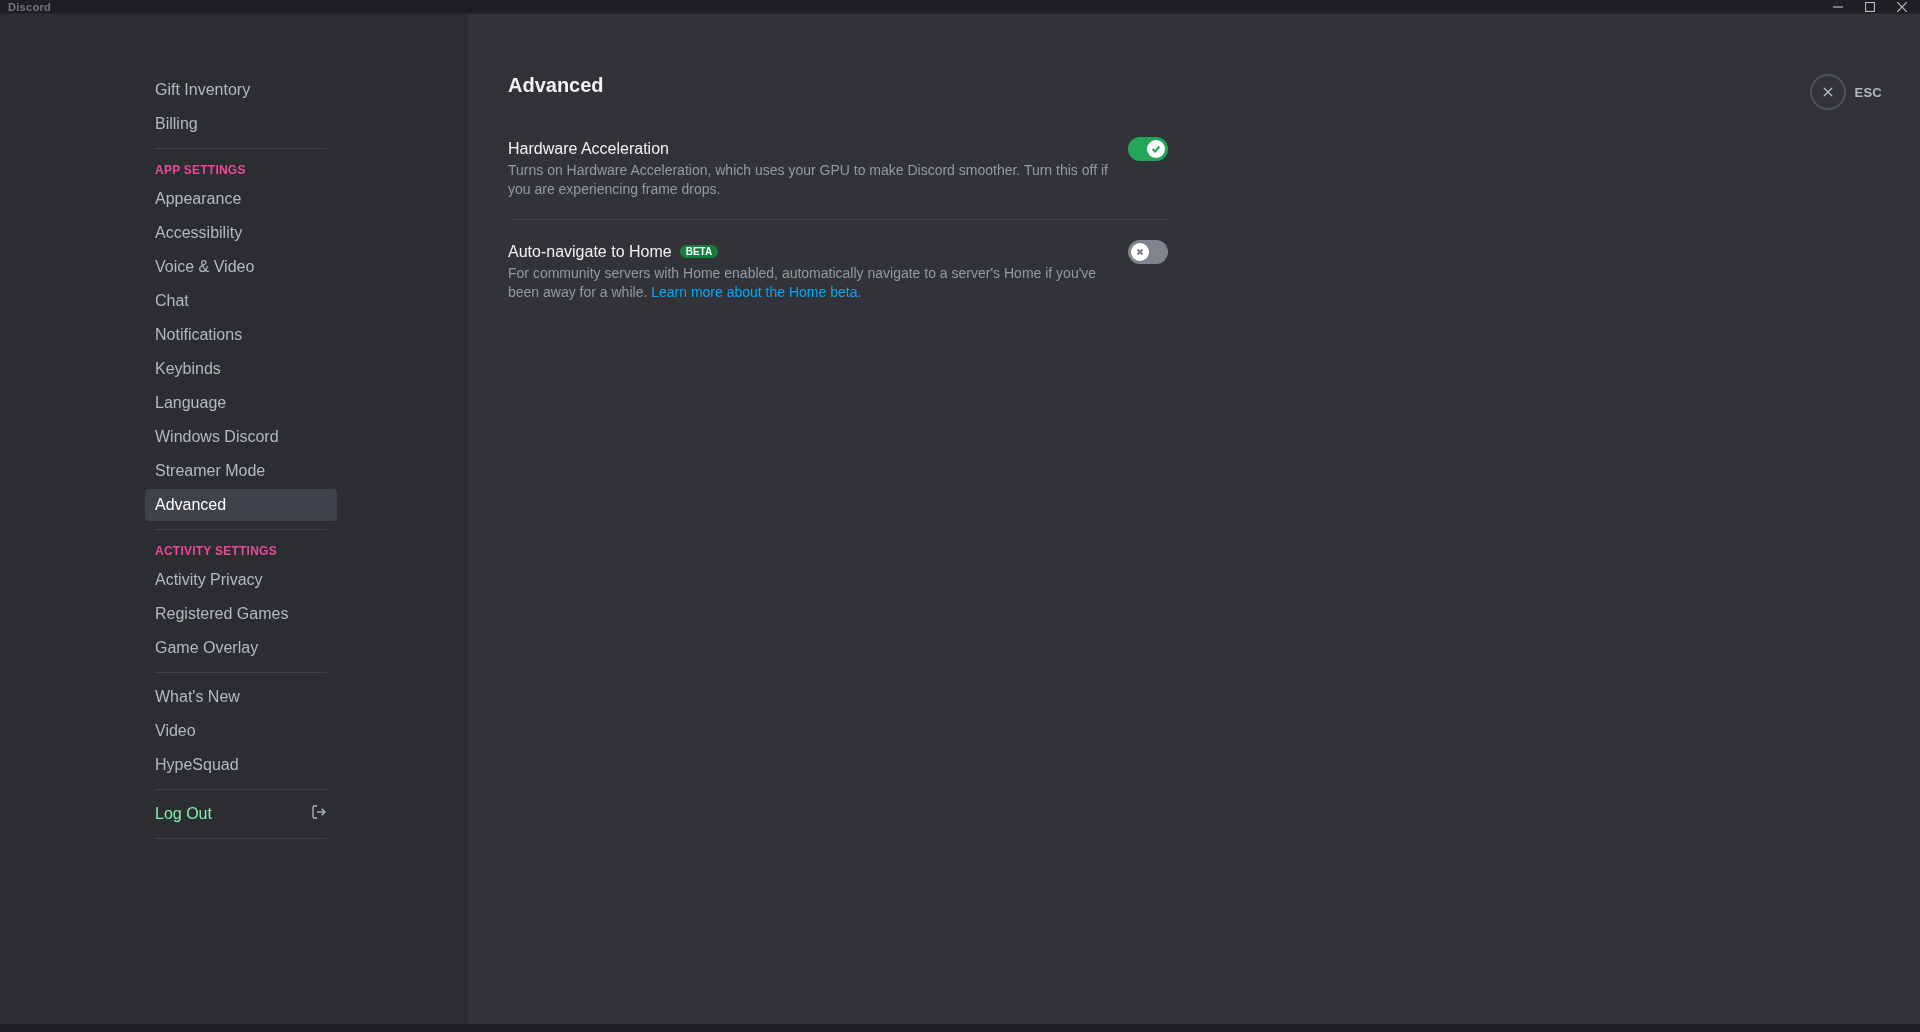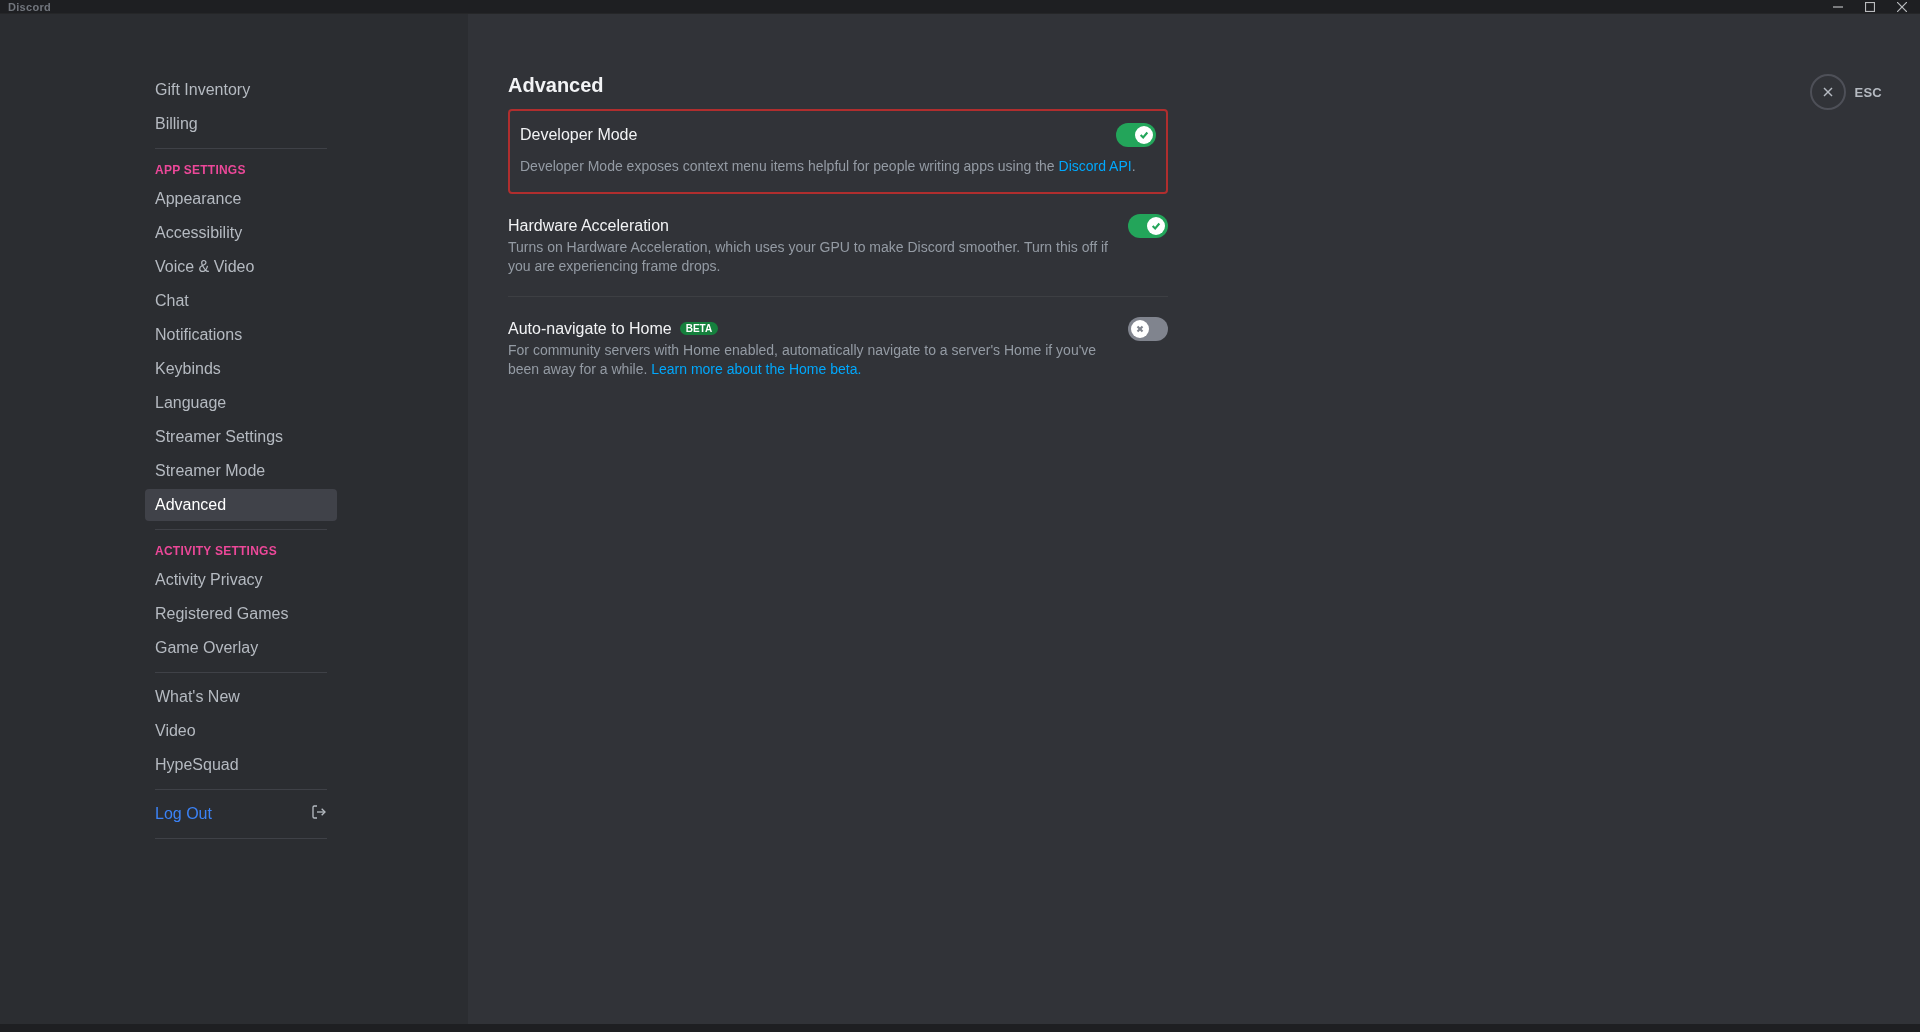--- a/index.html
+++ b/index.html
@@ -18,21 +18,21 @@
   
   .sidebar-col { background:#2b2d31; flex:0 0 468px; display:flex; justify-content:center; overflow-y:auto; }
   .sidebar-inner { width:218px; padding:60px 6px 60px 20px; }
 
   .sidebar-item { padding:6px 10px; margin-bottom:2px; border-radius:4px; font-size:16px; line-height:20px; color:#b5bac1; cursor:pointer; }
   .sidebar-item.active { background:#404249; color:#ffffff; }
 
   .sidebar-header { padding:6px 10px; font-size:12px; font-weight:700; letter-spacing:.02em; color:#ec4899; text-transform:uppercase; }
   .sidebar-sep { height:1px; background:#3f4147; margin:8px 10px; }
 
-  .sidebar-logout { display:flex; align-items:center; justify-content:space-between; padding:6px 10px; color:#3b82f6; font-size:16px; cursor:pointer; }
+  .sidebar-logout { display:flex; align-items:center; justify-content:space-between; padding:6px 10px; color:#86efac; font-size:16px; cursor:pointer; }
   .sidebar-logout .icon { color:#b5bac1; }
 
   
   .content-col { flex:1; background:#313338; position:relative; overflow:hidden; display:flex; }
   .content-inner { max-width:740px; padding:60px 40px 80px 40px; width:100%; }
 
   .page-title { font-size:20px; font-weight:600; color:#f2f3f5; margin-bottom:20px; }
 
   .setting { border-bottom:1px solid rgba(255,255,255,0.06); padding:20px 0 20px 0; position:relative; }
   .setting:last-child { border-bottom:0; }
@@ -102,21 +102,21 @@
 
       <div class="sidebar-sep"></div>
       <div class="sidebar-header">APP SETTINGS</div>
       <div class="sidebar-item">Appearance</div>
       <div class="sidebar-item">Accessibility</div>
       <div class="sidebar-item">Voice &amp; Video</div>
       <div class="sidebar-item">Chat</div>
       <div class="sidebar-item">Notifications</div>
       <div class="sidebar-item">Keybinds</div>
       <div class="sidebar-item">Language</div>
-      <div class="sidebar-item">Streamer Settings</div>
+      <div class="sidebar-item">Windows Discord</div>
       <div class="sidebar-item">Streamer Mode</div>
       <div class="sidebar-item active">Advanced</div>
 
       <div class="sidebar-sep"></div>
       <div class="sidebar-header">ACTIVITY SETTINGS</div>
       <div class="sidebar-item">Activity Privacy</div>
       <div class="sidebar-item">Registered Games</div>
       <div class="sidebar-item">Game Overlay</div>
 
       <div class="sidebar-sep"></div>
@@ -136,35 +136,20 @@
         </span>
       </div>
       <div class="sidebar-sep"></div>
     </div>
   </div>
 
   <div class="content-col">
     <div class="content-inner">
       <div class="page-title">Advanced</div>
 
-      <div class="highlight-box">
-        <div class="setting-row">
-          <div class="setting-title">Developer Mode</div>
-          <div class="toggle on">
-            <div class="thumb">
-                <svg viewBox="0 0 12 12">
-                  <polyline points="2,6 5,9 10,3"></polyline>
-                </svg>
-              </div>
-          </div>
-        </div>
-        <div class="setting-desc">
-          <span>Developer Mode exposes context menu items helpful for people writing apps using the </span><a href="#">Discord API</a><span>.</span>
-        </div>
-      </div>
 
       <div class="setting">
         <div class="setting-row">
           <div class="setting-title">Hardware Acceleration</div>
           <div class="toggle on">
             <div class="thumb">
                 <svg viewBox="0 0 12 12">
                   <polyline points="2,6 5,9 10,3"></polyline>
                 </svg>
               </div>

